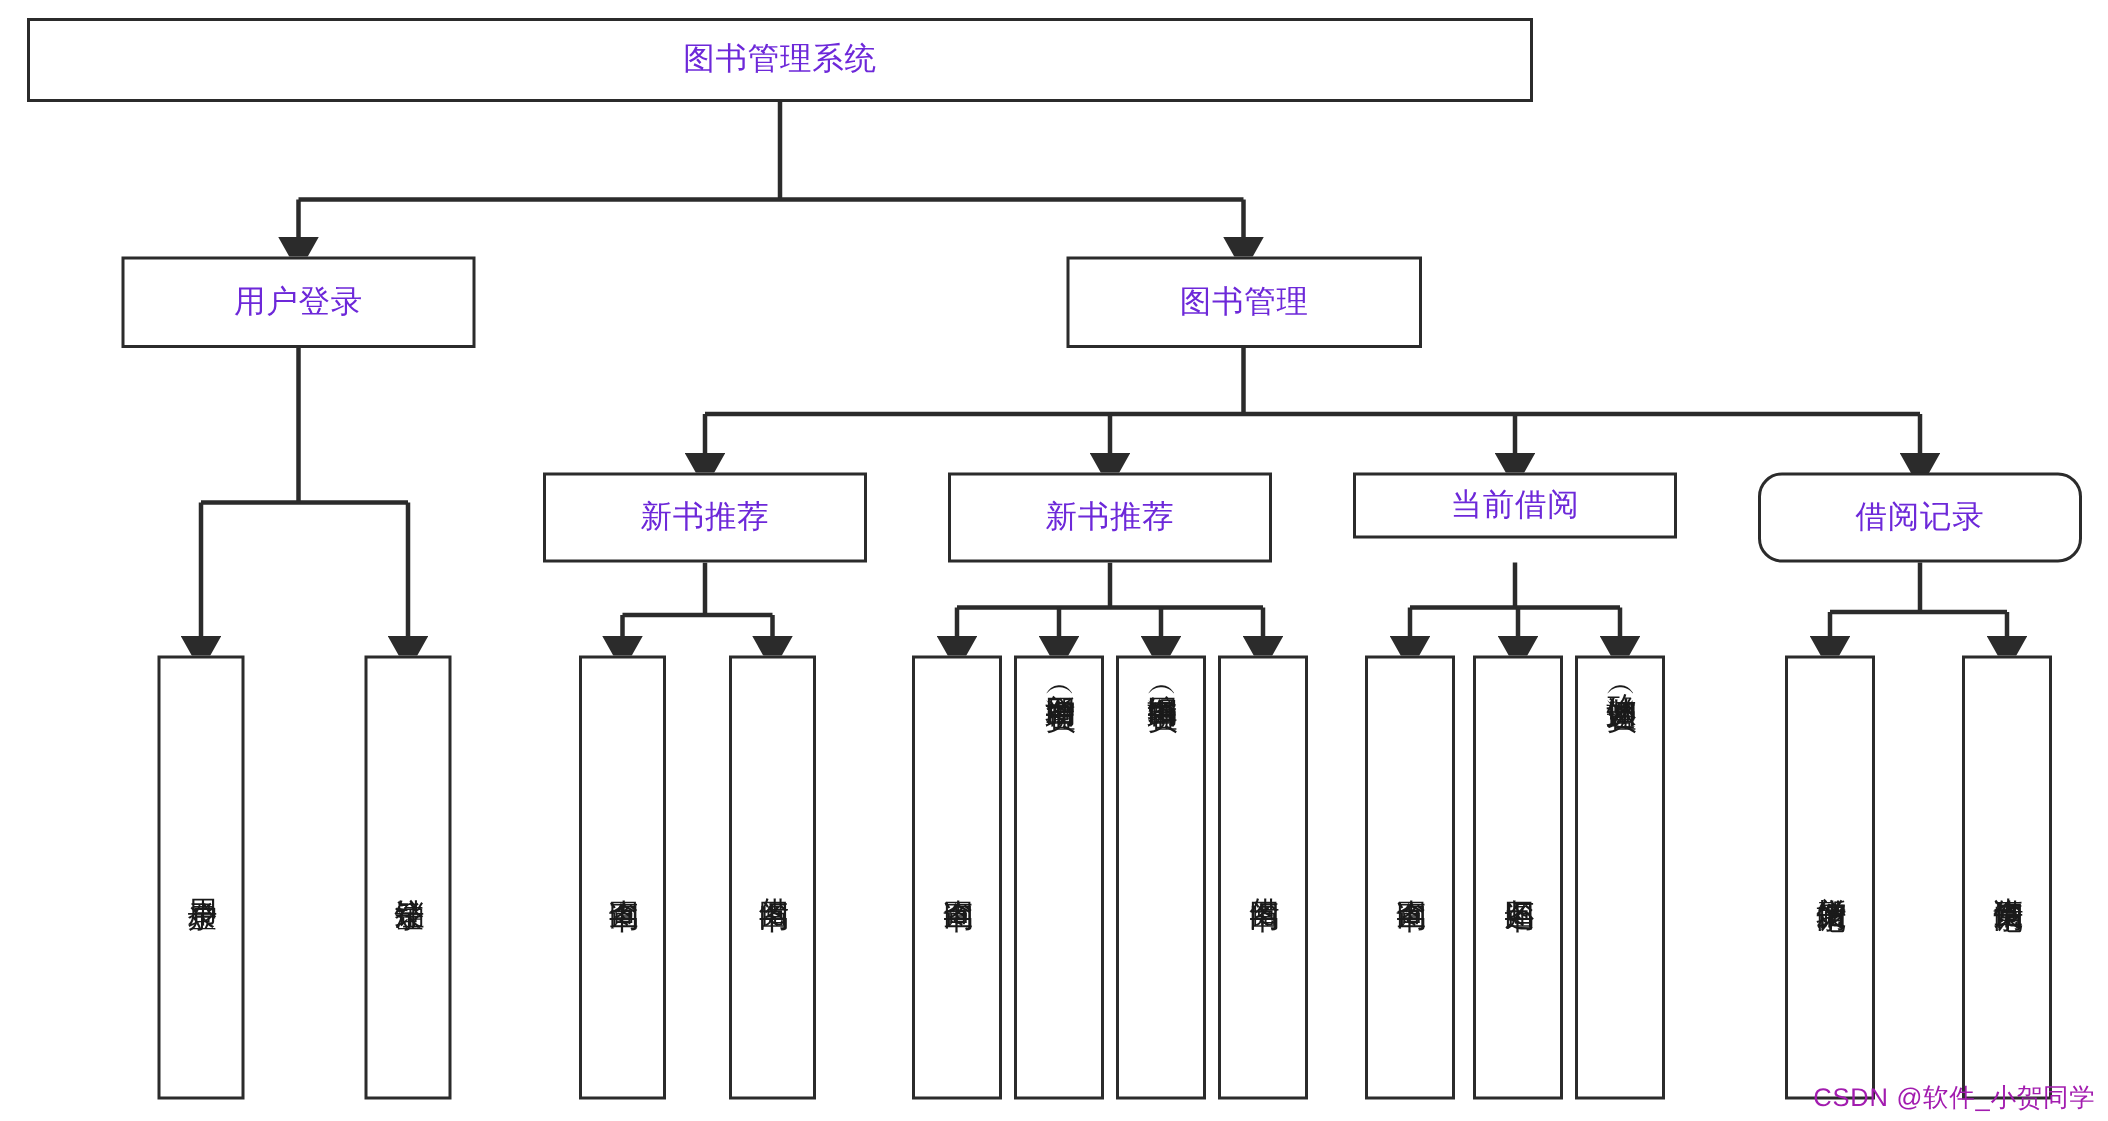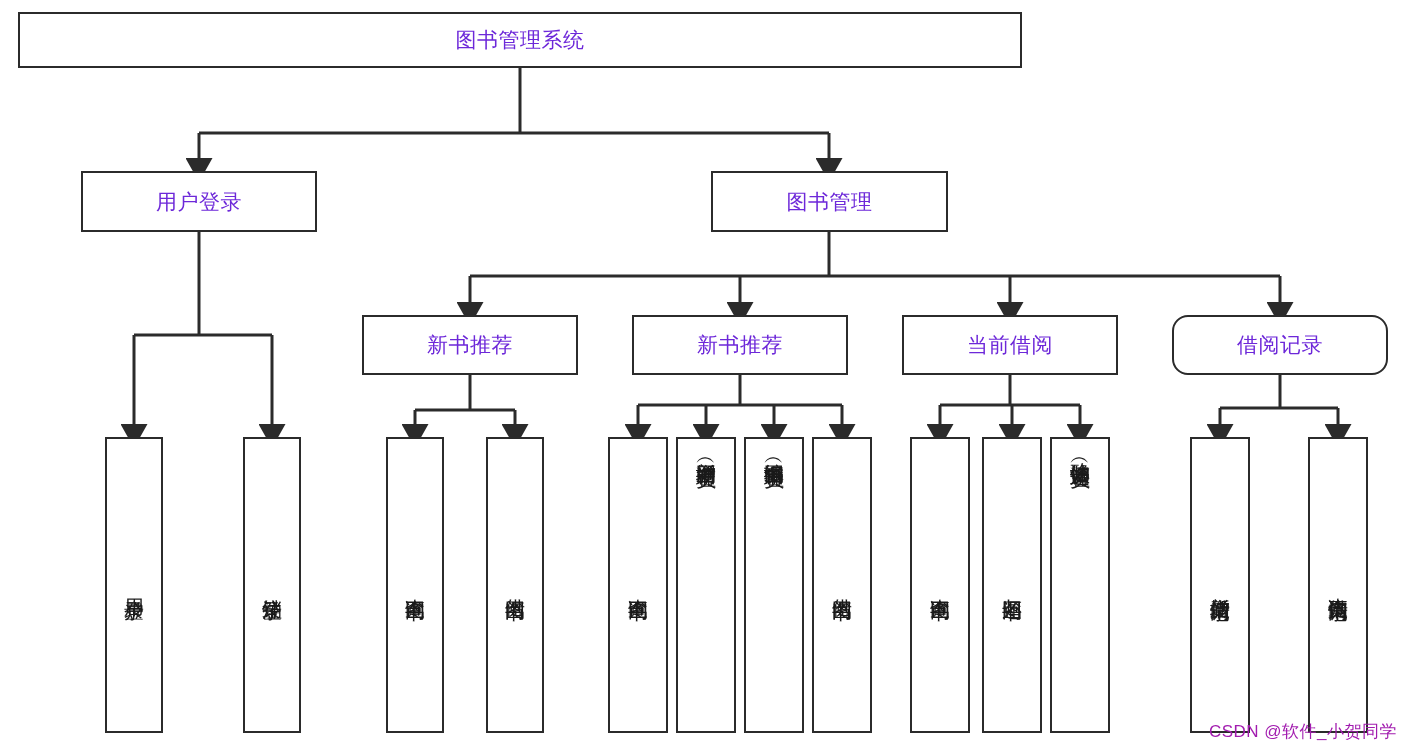--- a/index.html
+++ b/index.html
@@ -130,21 +130,21 @@
   <div class="node-box" style="left: 711px; top: 171px; width: 237px; height: 61px;">
     <span class="node-label-h">图书管理</span>
   </div>
 
   <div class="node-box" style="left: 362px; top: 315px; width: 216px; height: 60px;">
     <span class="node-label-h">新书推荐</span>
   </div>
   <div class="node-box" style="left: 632px; top: 315px; width: 216px; height: 60px;">
     <span class="node-label-h">新书推荐</span>
   </div>
-  <div class="node-box" style="left: 902px; top: 315px; width: 216px; height: 60px;">
+  <div class="node-box" style="left: 902px; top: 315px; width: 216px; height: 44px;">
     <span class="node-label-h">当前借阅</span>
   </div>
   <div class="node-box" style="left: 1172px; top: 315px; width: 216px; height: 60px; border-radius: 16px;">
     <span class="node-label-h">借阅记录</span>
   </div>
 
   <div class="node-box leaf-box center-v" style="left: 105px; top: 437px; width: 58px; height: 296px;">
     <span class="node-label-v">用户登录</span>
   </div>
   <div class="node-box leaf-box center-v" style="left: 243px; top: 437px; width: 58px; height: 296px;">

